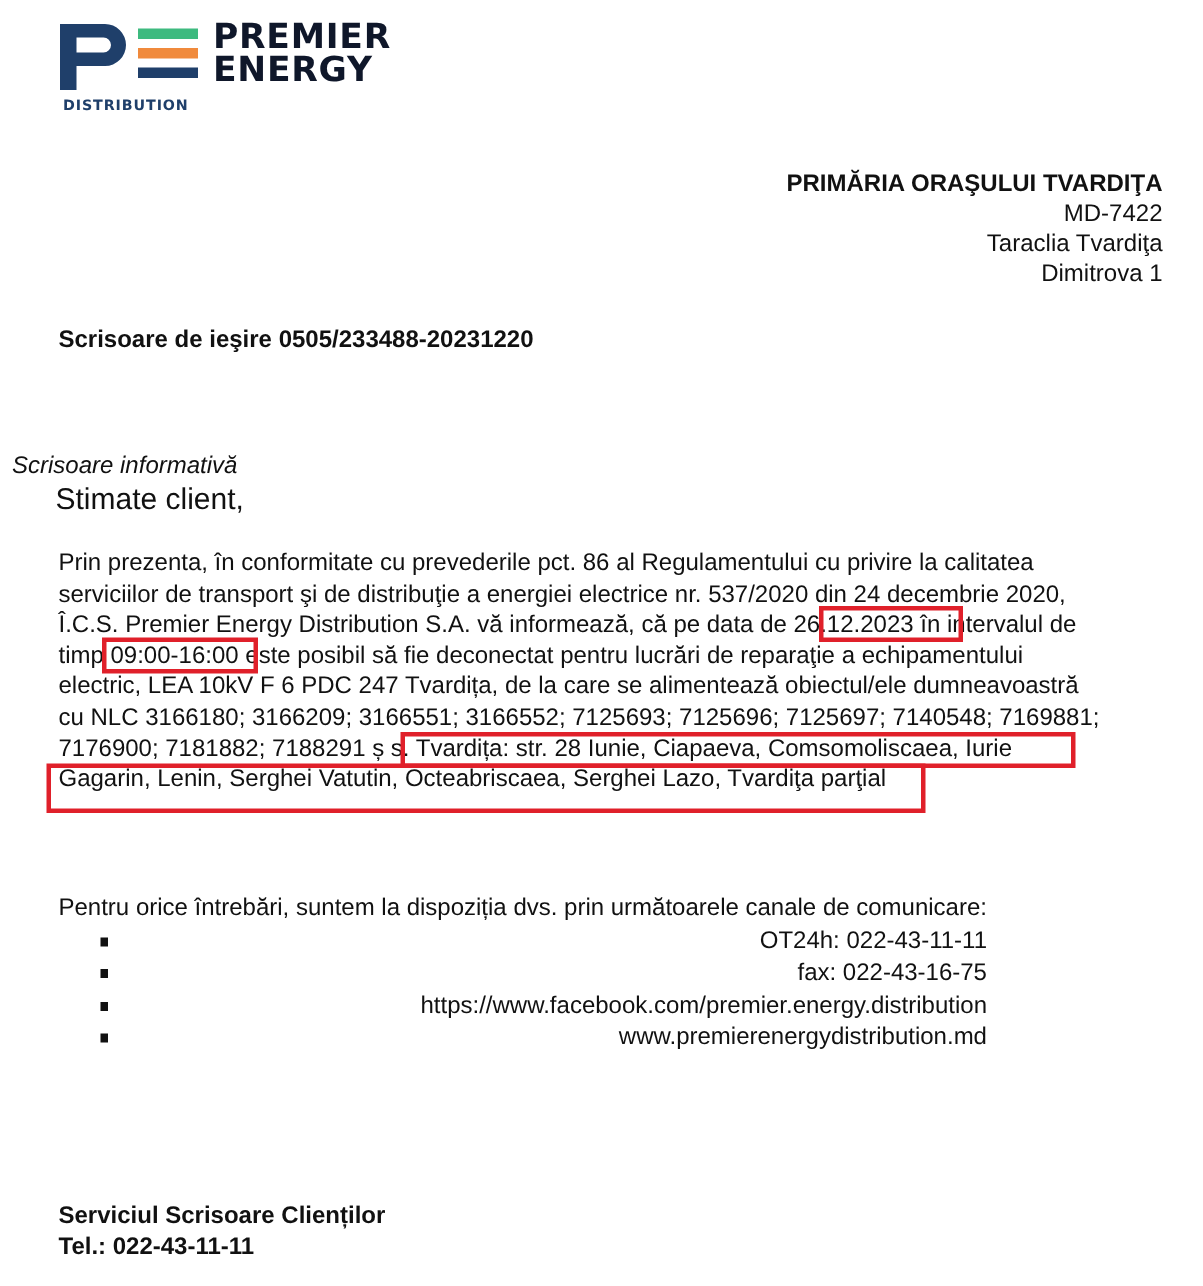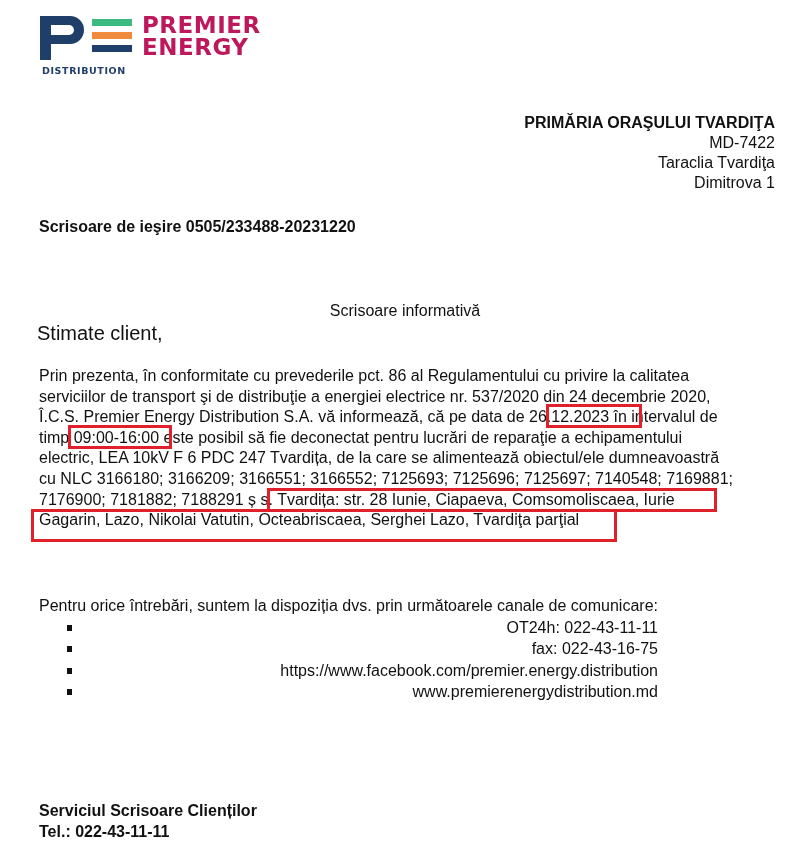--- a/index.html
+++ b/index.html
@@ -6,30 +6,30 @@
   body { width: 802px; height: 857px; position: relative; overflow: hidden;
          font-family: "Liberation Sans", sans-serif; color: #111; }
   .abs { position: absolute; }
 
   
   .logo { left: 40px; top: 14px; width: 240px; height: 62px; }
   .logo-p { left: 0; top: 2px; width: 44px; height: 44px; }
   .logo-bars { left: 52px; top: 5px; width: 40px; }
   .bar { height: 7px; margin-bottom: 6px; }
   .logo-word { left: 102px; top: 0px; font-family: "DejaVu Sans", sans-serif; font-weight: bold;
-               font-size: 23px; line-height: 22px; color: #be185d; letter-spacing: 0.5px; }
+               font-size: 23px; line-height: 22px; color: #0f172a; letter-spacing: 0.5px; }
   .logo-dist { left: 2px; top: 51px; font-family: "DejaVu Sans", sans-serif; font-weight: bold;
                font-size: 9.5px; color: #1f3f6a; letter-spacing: 0.6px; }
 
   
   .addr { right: 27px; top: 113px; text-align: right; font-size: 16px; line-height: 20px; }
   .addr .b { font-weight: bold; }
 
   .outref { left: 39px; top: 218px; font-size: 16px; font-weight: bold; }
-  .title { left: 0; width: 802px; top: 302px; text-align: center; font-size: 16px; padding-left: 8px; box-sizing: border-box; }
+  .title { left: 0; width: 802px; top: 302px; text-align: left; font-size: 16px; padding-left: 8px; box-sizing: border-box; font-style: italic; }
   .greet { left: 37px; top: 322px; font-size: 20px; text-align: right; }
 
   .para { left: 39px; top: 366px; width: 760px; font-size: 16px; line-height: 20.6px; }
   .line { white-space: nowrap; height: 20.6px; }
   .hl { font-weight: normal; }
 
   .redbox { position: absolute; border: 3px solid #e0202a; box-sizing: border-box; }
 
   .contact { left: 39px; top: 595px; font-size: 16px; line-height: 21.5px; }
   .contact ul { margin: 0; padding: 0; list-style: none; text-align: right; }
@@ -69,21 +69,21 @@
 <div class="abs greet">Stimate client,</div>
 
 <div class="abs para">
   <div class="line">Prin prezenta, în conformitate cu prevederile pct. 86 al Regulamentului cu privire la calitatea</div>
   <div class="line">serviciilor de transport şi de distribuţie a energiei electrice nr. 537/2020 din 24 decembrie 2020,</div>
   <div class="line"><span>Î.C.S. Premier Energy Distribution S.A. vă informează, că pe data de </span><span class="hl">26.12.2023</span><span> în intervalul de</span></div>
   <div class="line"><span>timp </span><span class="hl">09:00-16:00</span><span> este posibil să fie deconectat pentru lucrări de reparaţie a echipamentului</span></div>
   <div class="line">electric, LEA 10kV F 6 PDC 247 Tvardița, de la care se alimentează obiectul/ele  dumneavoastră</div>
   <div class="line">cu NLC 3166180; 3166209; 3166551; 3166552; 7125693; 7125696; 7125697; 7140548; 7169881;</div>
   <div class="line"><span>7176900; 7181882; 7188291 ș </span><span>s. Tvardița: str. 28 Iunie, Ciapaeva, Comsomoliscaea, Iurie</span></div>
-  <div class="line">Gagarin, Lazo, Nikolai Vatutin, Octeabriscaea, Serghei Lazo, Tvardiţa parţial</div>
+  <div class="line">Gagarin, Lenin, Serghei Vatutin, Octeabriscaea, Serghei Lazo, Tvardiţa parţial</div>
 </div>
 
 <div class="redbox" style="left:546px; top:404px; width:96px; height:24px;"></div>
 <div class="redbox" style="left:68px; top:425px; width:104px; height:24px;"></div>
 <div class="redbox" style="left:267px; top:488px; width:450px; height:24px;"></div>
 <div class="redbox" style="left:31px; top:509px; width:586px; height:33px;"></div>
 
 <div class="abs contact">
   <div>Pentru orice întrebări, suntem la dispoziția dvs. prin următoarele canale de comunicare:</div>
   <ul>

